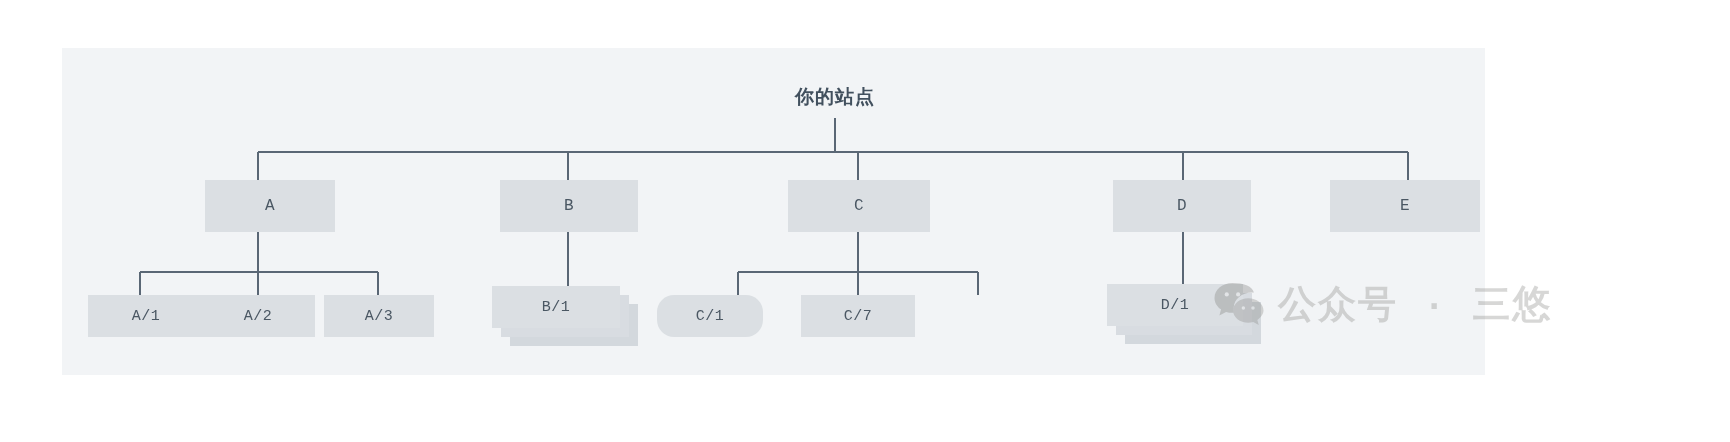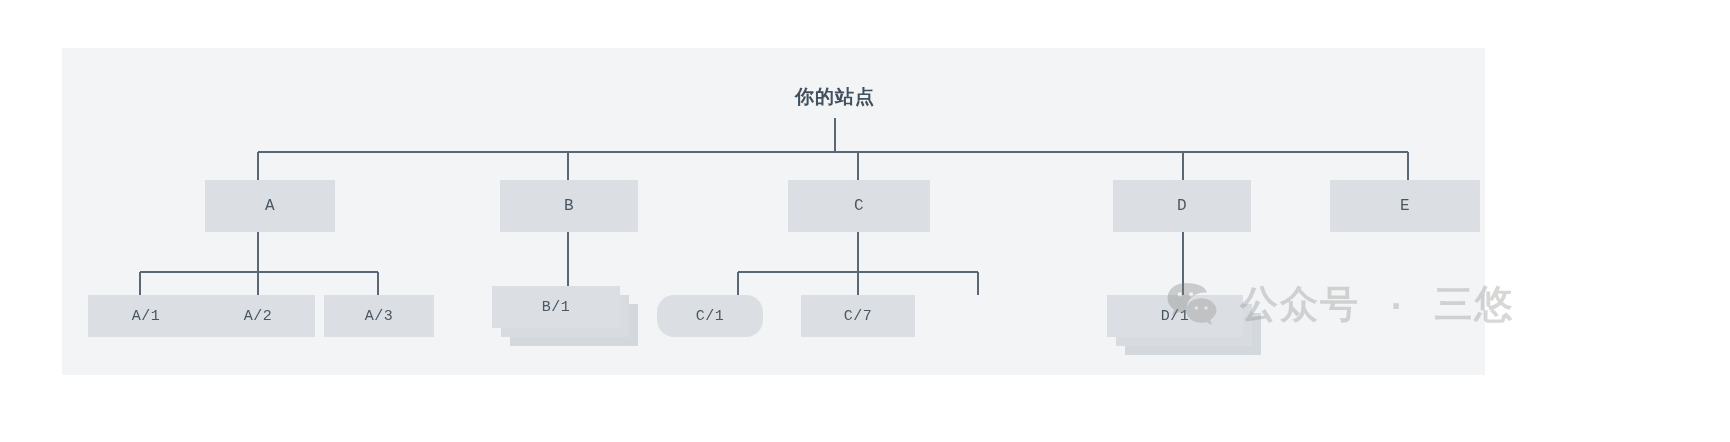--- a/index.html
+++ b/index.html
@@ -100,25 +100,25 @@
     align-items: center;
     justify-content: center;
     color: #4a5763;
     font-size: 15px;
     letter-spacing: 0.5px;
   }
 
   
   #watermark {
     position: absolute;
-    left: 1164px;
+    left: 1211px;
     top: 276px;
     display: flex;
     align-items: center;
-    gap: 20px;
+    gap: 11px;
     opacity: 0.34;
     pointer-events: none;
     user-select: none;
   }
   #watermark .wm-logo {
     width: 56px;
     height: 56px;
     flex: 0 0 56px;
   }
   #watermark .wm-text {
@@ -189,21 +189,21 @@
     <div class="sheet s2" style="width:128px; height:42px;"></div>
     <div class="sheet s1" style="width:128px; height:42px;"></div>
     <div class="sheet s0" style="width:128px; height:42px;">B/1</div>
   </div>
 
   <div class="node level2" style="left:657px; top:295px; width:106px;border-radius:17px;">C/1</div>
 
   <div class="node level2" style="left:801px; top:295px; width:114px;">C/7</div>
 
 
-  <div class="stack" style="left:1107px; top:295px; width:154px; height:56px;padding-left:20px;">
+  <div class="stack" style="left:1107px; top:284px; width:154px; height:56px;padding-left:20px;">
     <div class="sheet s2" style="width:136px; height:42px;"></div>
     <div class="sheet s1" style="width:136px; height:42px;"></div>
     <div class="sheet s0" style="width:136px; height:42px;">D/1</div>
   </div>
 
   <div id="watermark">
     <svg class="wm-logo" viewBox="0 0 64 64" xmlns="http://www.w3.org/2000/svg">
 
       <path d="M24.5 8C13.2 8 4 15.6 4 25c0 5.3 2.9 10 7.5 13.1L9.6 45l7.6-4
                c2.3.6 4.8 1 7.3 1 .9 0 1.8 0 2.6-.1

